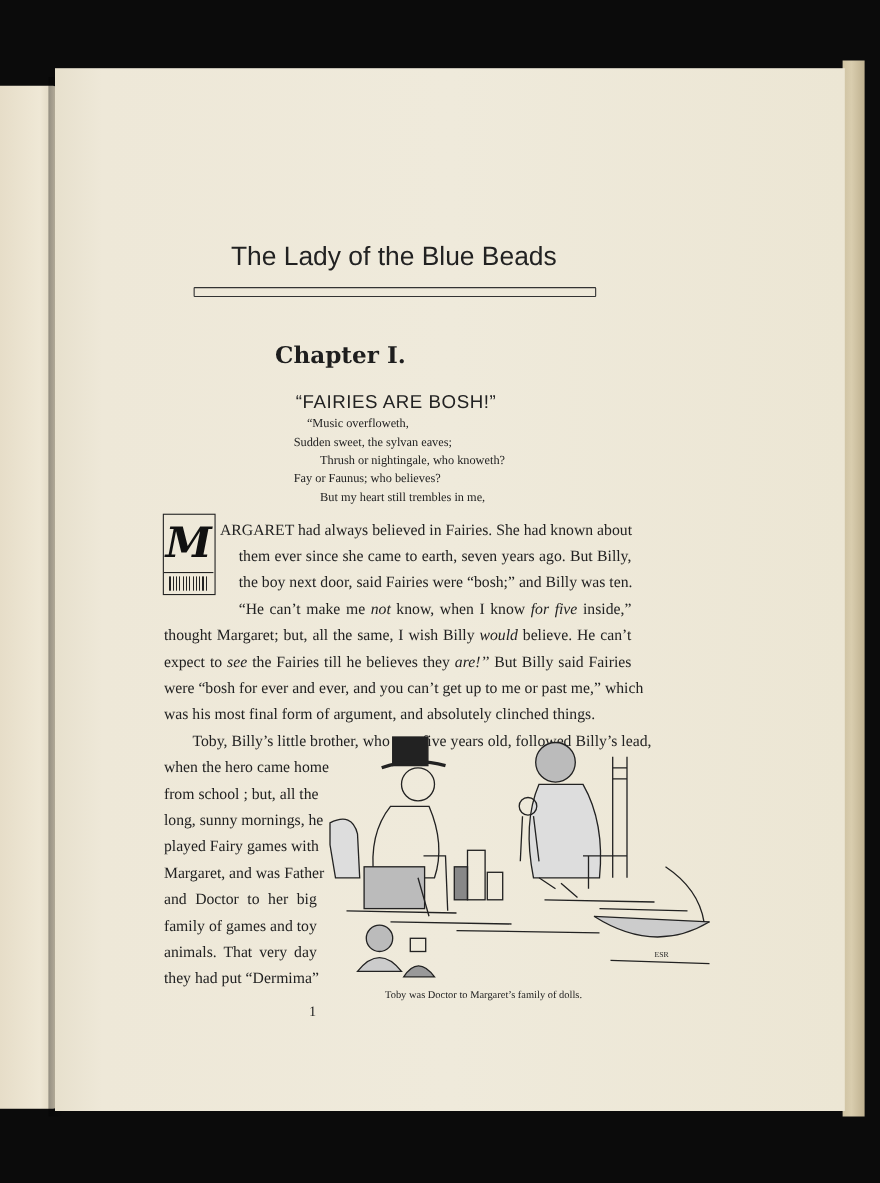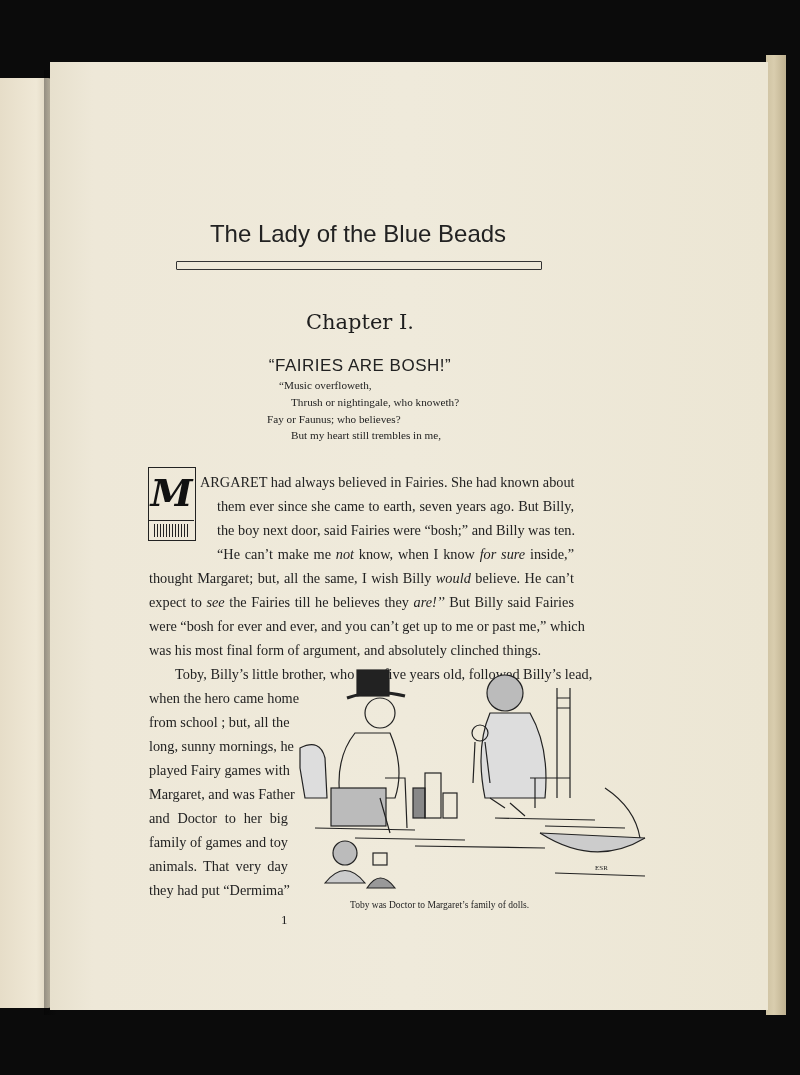--- a/index.html
+++ b/index.html
@@ -3,21 +3,21 @@
 <meta charset="utf-8">
 <style>
   html,body{margin:0;padding:0;}
   body{width:800px;height:1075px;background:#0b0b0b;position:relative;overflow:hidden;font-family:"Liberation Serif","DejaVu Serif",serif;}
   .left-page{position:absolute;left:0;top:78px;width:52px;height:930px;background:linear-gradient(90deg,#e6ddc8 0%,#efe8d6 70%,#d9cfb8 100%);border-radius:0 4px 4px 0;}
   .spine-shadow{position:absolute;left:44px;top:70px;width:14px;height:945px;background:linear-gradient(90deg,rgba(0,0,0,0.35),rgba(0,0,0,0));}
   .page{position:absolute;left:50px;top:62px;width:718px;height:948px;background:linear-gradient(90deg,#e7e0cd 0%,#eee8d8 6%,#efeadb 50%,#ece6d4 100%);}
   .cover-edge{position:absolute;left:766px;top:55px;width:20px;height:960px;background:linear-gradient(90deg,#cfc3a3,#d9cdae 40%,#bfb190);}
   .title{position:absolute;left:168px;top:220px;width:380px;text-align:center;font-family:"Liberation Sans","DejaVu Sans",sans-serif;font-size:24px;color:#222;letter-spacing:0px;}
   .title-rule{position:absolute;left:176px;top:261px;width:364px;height:7px;border:1.5px solid #333;border-radius:1px;}
-  .chapter{position:absolute;left:250px;top:310px;width:220px;text-align:center;font-family:"DejaVu Serif",serif;font-weight:normal;font-size:21px;color:#1e1e1e;}
+  .chapter{position:absolute;left:250px;top:310px;width:220px;font-family:"DejaVu Serif",serif;font-weight:bold;font-size:21px;color:#1e1e1e;}
   .subtitle{position:absolute;left:250px;top:356px;width:220px;text-align:center;font-family:"Liberation Sans",sans-serif;font-size:17px;color:#222;letter-spacing:0.5px;}
   .poem{position:absolute;left:267px;top:377px;font-size:11.2px;line-height:16.8px;color:#222;}
   .poem .ln{white-space:nowrap;}
   .poem .indent1{padding-left:12px;}
   .poem .indent2{padding-left:24px;}
   .sc{font-variant:small-caps;}
   .dropcap{position:absolute;left:148px;top:467px;width:48px;height:74px;border:1.5px solid #222;box-sizing:border-box;}
   .dropcap .letter{position:absolute;left:0;top:2px;width:45px;text-align:center;font-family:"DejaVu Serif",serif;font-weight:bold;font-style:italic;font-size:38px;color:#111;}
   .dropcap .bars{position:absolute;left:0;bottom:0;width:45px;height:20px;border-top:1.5px solid #222;background:repeating-linear-gradient(90deg,#eee8d8 0 2px,#222 2px 3px);background-clip:content-box;padding:3px 4px;box-sizing:border-box;}
   .body-text{position:absolute;font-size:14.3px;color:#222;line-height:24px;}
@@ -37,35 +37,36 @@
 <div class="page"></div>
 
 <div class="title">The Lady of the Blue Beads</div>
 <div class="title-rule"></div>
 
 <div class="chapter">Chapter I.</div>
 <div class="subtitle">“FAIRIES ARE BOSH!”</div>
 
 <div class="poem">
   <div class="ln indent1">“Music overfloweth,</div>
+  <div class="ln">Sudden sweet, the sylvan eaves;</div>
   <div class="ln indent2">Thrush or nightingale, who knoweth?</div>
   <div class="ln">Fay or Faunus;  who believes?</div>
   <div class="ln indent2">But my heart still trembles in me,</div>
 </div>
 
 <div class="dropcap">
   <div class="letter">M</div>
   <div class="bars"></div>
 </div>
 
 <div class="body-text">
   <div class="line" style="left:200px;top:470px;width:374px;">ARGARET had always believed in Fairies.  She had known about</div>
   <div class="line" style="left:217px;top:494px;width:357px;">them ever since she came to earth, seven years ago.   But Billy,</div>
   <div class="line" style="left:217px;top:518px;width:357px;">the boy next door, said Fairies were “bosh;” and Billy was ten.</div>
-  <div class="line" style="left:217px;top:542px;width:357px;"><span>“He can’t make me </span><em class="ital">not</em><span> know, when I know </span><em class="ital">for sure</em><span> inside,”</span></div>
+  <div class="line" style="left:217px;top:542px;width:357px;"><span>“He can’t make me </span><em class="ital">not</em><span> know, when I know </span><em class="ital">for five</em><span> inside,”</span></div>
   <div class="line" style="left:149px;top:566px;width:425px;"><span>thought Margaret; but, all the same, I wish Billy </span><em class="ital">would</em><span> believe.   He can’t</span></div>
   <div class="line" style="left:149px;top:590px;width:425px;"><span>expect to </span><em class="ital">see</em><span> the Fairies till he believes they </span><em class="ital">are!’’</em><span>  But Billy said Fairies</span></div>
   <div class="line" style="left:149px;top:614px;width:425px;">were “bosh for ever and ever, and you can’t get up to me or past me,” which</div>
   <div class="line" style="left:149px;top:638px;text-align-last:left;">was his most final form of argument, and absolutely clinched things.</div>
   <div class="line" style="left:175px;top:662px;width:399px;">Toby, Billy’s little brother, who was five years old, followed Billy’s lead,</div>
   <div class="line" style="left:149px;top:686px;width:139px;">when the hero came home</div>
   <div class="line" style="left:149px;top:710px;width:139px;">from school ; but, all the</div>
   <div class="line" style="left:149px;top:734px;width:139px;">long, sunny mornings, he</div>
   <div class="line" style="left:149px;top:758px;width:139px;">played Fairy games with</div>
   <div class="line" style="left:149px;top:782px;width:139px;">Margaret, and was Father</div>

